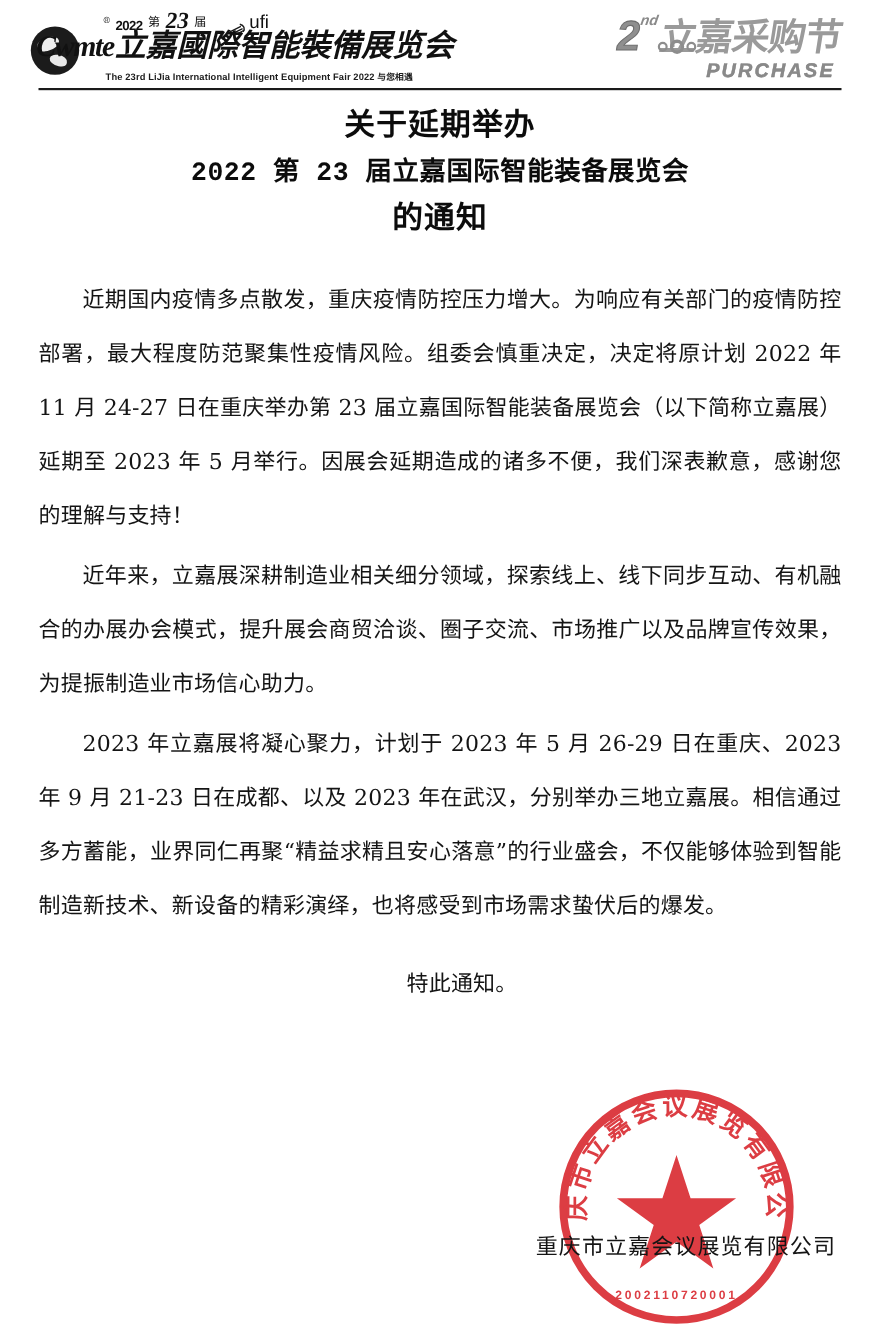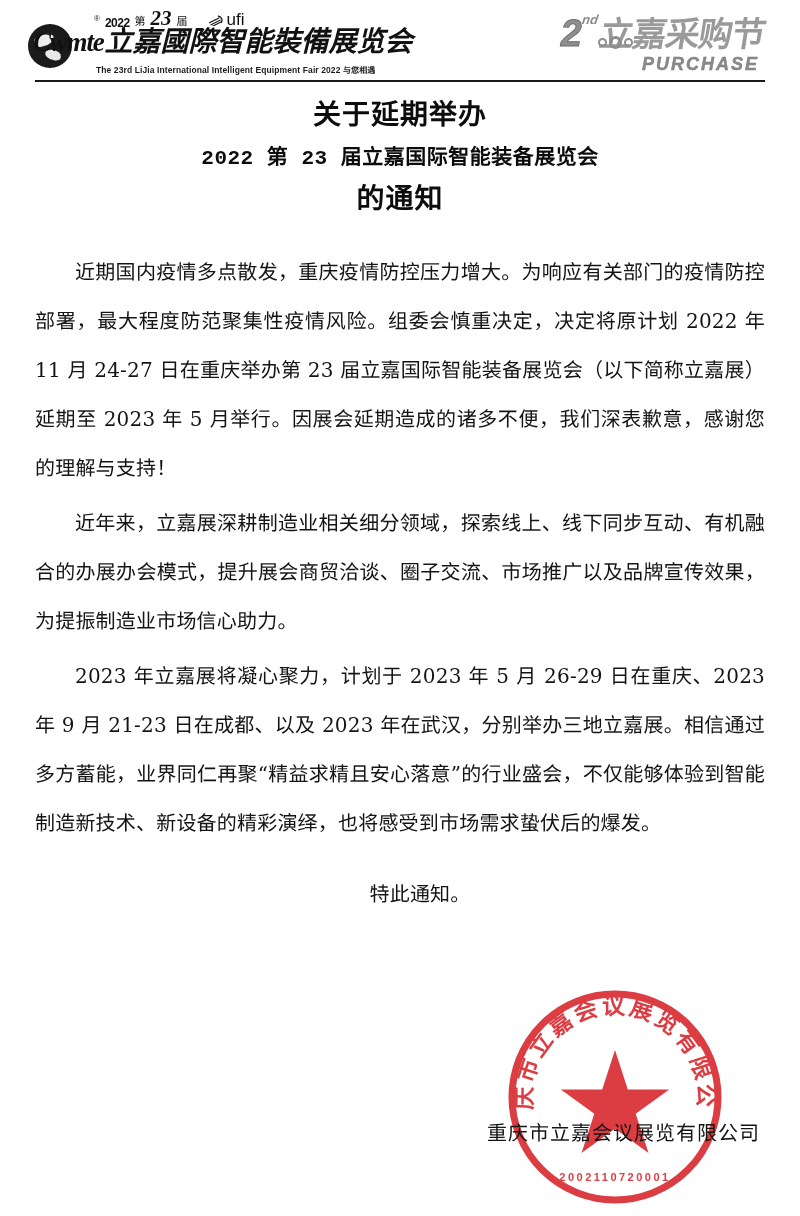--- a/index.html
+++ b/index.html
@@ -65,21 +65,21 @@
   .edition-suffix {
     font-family: "Liberation Sans", sans-serif;
     font-size: 11px;
     line-height: 1;
     position: relative;
     top: -2px;
     color: #111;
   }
   .ufi-wrap {
     display: flex;
-    align-items: flex-start;
+    align-items: flex-end;
     gap: 2px;
     margin-left: 16px;
     position: relative;
     top: -1px;
   }
   .ufi-swoosh {
     display: inline-block;
     width: 16px;
     height: 11px;
   }
@@ -251,21 +251,21 @@
     text-align: center;
     font-family: Liberation Mono, monospace;
     font-weight: bold;
     color: #0c0c0c;
   }
   .title-line {
     font-size: 28px;
     line-height: 42px;
     letter-spacing: 1px;
   }
-  .title-line.l2 { font-size: 21px; letter-spacing: 0.5px; }
+  .title-line.l2 { font-size: 24px; letter-spacing: 0.5px; }
 
   
   .doc-body {
     width: 730px;
     margin: 0 auto;
     padding-top: 26px;
   }
   .salutation {
     font-family: "DejaVu Sans", sans-serif;
     font-weight: bold;

